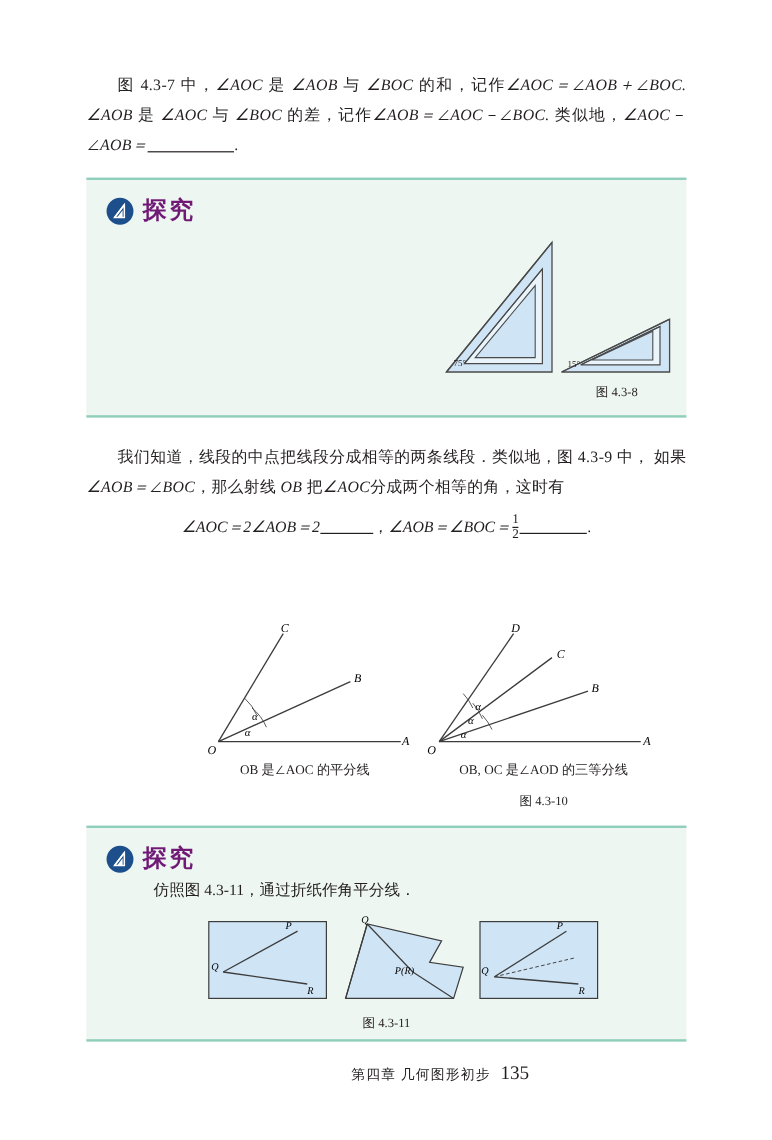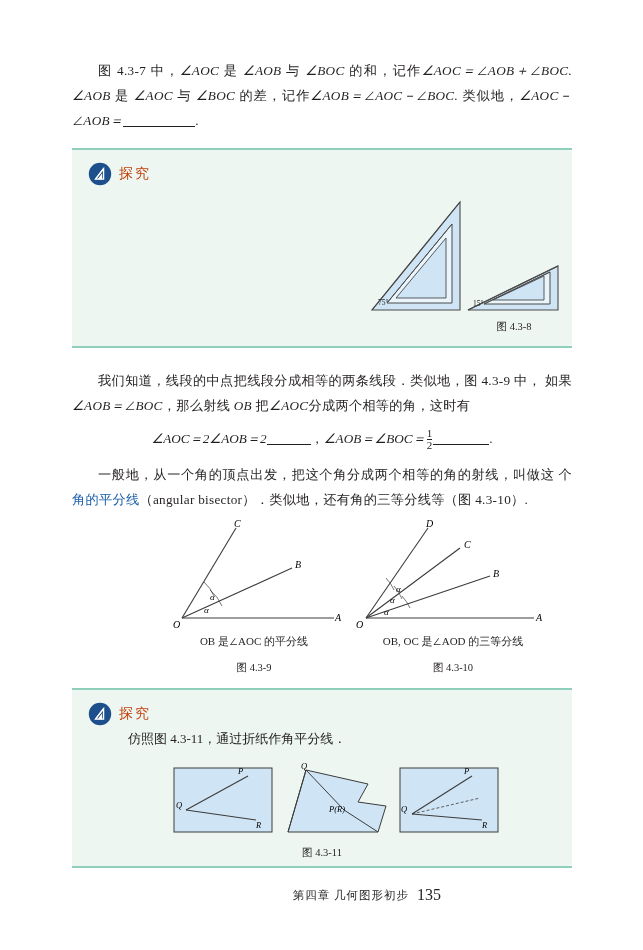--- a/index.html
+++ b/index.html
@@ -67,23 +67,23 @@
     display: flex;
     align-items: center;
     gap: 7px;
     padding: 12px 0 0 16px;
   }
   .explore-badge {
     width: 24px; height: 24px;
     position: relative;
   }
   .explore-label {
-    font-size: 14px;
-    font-weight: normal;
-    color: #c2410c;
+    font-size: 20px;
+    font-weight: bold;
+    color: #701a75;
     letter-spacing: 2px;
   }
   .explore-body {
     font-size: 13px;
     line-height: 26px;
     padding: 2px 20px 0 44px;
     width: 270px;
     box-sizing: border-box;
     text-align: justify;
   }
@@ -212,45 +212,40 @@
     <div class="fig-caption" style="position:absolute; left:392px; top:170px; width:100px;">图 4.3-8</div>
   </div>
 
   <div id="mid-block">
     <p class="para indent" style="margin-bottom:0">
       <span>我们知道，线段的中点把线段分成相等的两条线段．类似地，图 4.3-9 中，</span>
       <span>如果</span><span class="math">∠AOB＝∠BOC</span><span>，那么射线 </span><span class="math">OB</span><span> 把</span><span class="math">∠AOC</span><span>分成两个相等的角，这时有</span>
     </p>
     <p class="center-line">
       <span class="math">∠AOC＝2∠AOB＝2</span><span class="blank" style="width:44px"></span><span>，</span><span class="math">∠AOB＝∠BOC＝</span><span class="frac"><span class="num">1</span><span class="den">2</span></span><span class="blank" style="width:56px"></span><span>.</span>
-    </p>
-    <p class="para indent" style="margin-top:8px">
-      <span>一般地，从一个角的顶点出发，把这个角分成两个相等的角的射线，叫做这</span>
-      <span>个</span><span class="hl-blue">角的平分线</span><span>（angular bisector）．类似地，还有角的三等分线等（图 4.3-10）.</span>
     </p>
   </div>
 
   <div id="fig-pair">
 
     <div style="position:absolute; left:92px; top:0; width:180px;">
       <svg width="180" height="110" viewBox="0 0 180 110">
         <line x1="18" y1="98" x2="170" y2="98" stroke="#3c3c3c" stroke-width="1.1"></line>
         <line x1="18" y1="98" x2="128" y2="48" stroke="#3c3c3c" stroke-width="1.1"></line>
         <line x1="18" y1="98" x2="72" y2="8" stroke="#3c3c3c" stroke-width="1.1"></line>
         <path d="M58 86 A 42 42 0 0 0 46 70" fill="none" stroke="#3c3c3c" stroke-width="0.7"></path>
         <path d="M50 76 A 40 40 0 0 0 40 62" fill="none" stroke="#3c3c3c" stroke-width="0.7"></path>
         <text x="70" y="7" font-family="Liberation Serif, serif" font-style="italic" font-size="10">C</text>
         <text x="131" y="48" font-family="Liberation Serif, serif" font-style="italic" font-size="10">B</text>
         <text x="171" y="101" font-family="Liberation Serif, serif" font-style="italic" font-size="10">A</text>
         <text x="9" y="108" font-family="Liberation Serif, serif" font-style="italic" font-size="10">O</text>
         <text x="46" y="80" font-family="Liberation Serif, serif" font-style="italic" font-size="9">α</text>
         <text x="40" y="93" font-family="Liberation Serif, serif" font-style="italic" font-size="9">α</text>
       </svg>
       <div class="fig-sub-caption" style="margin-top:4px;">OB 是∠AOC 的平分线</div>
-      <div class="fig-caption" style="margin-top:12px;">图 4.3-9</div>
     </div>
 
     <div style="position:absolute; left:276px; top:0; width:210px;">
       <svg width="210" height="110" viewBox="0 0 210 110">
         <line x1="18" y1="98" x2="186" y2="98" stroke="#3c3c3c" stroke-width="1.1"></line>
         <line x1="18" y1="98" x2="142" y2="56" stroke="#3c3c3c" stroke-width="1.1"></line>
         <line x1="18" y1="98" x2="112" y2="28" stroke="#3c3c3c" stroke-width="1.1"></line>
         <line x1="18" y1="98" x2="80" y2="8" stroke="#3c3c3c" stroke-width="1.1"></line>
         <path d="M62 88 A 46 46 0 0 0 54 76" fill="none" stroke="#3c3c3c" stroke-width="0.7"></path>
         <path d="M54 79 A 42 42 0 0 0 46 66" fill="none" stroke="#3c3c3c" stroke-width="0.7"></path>

